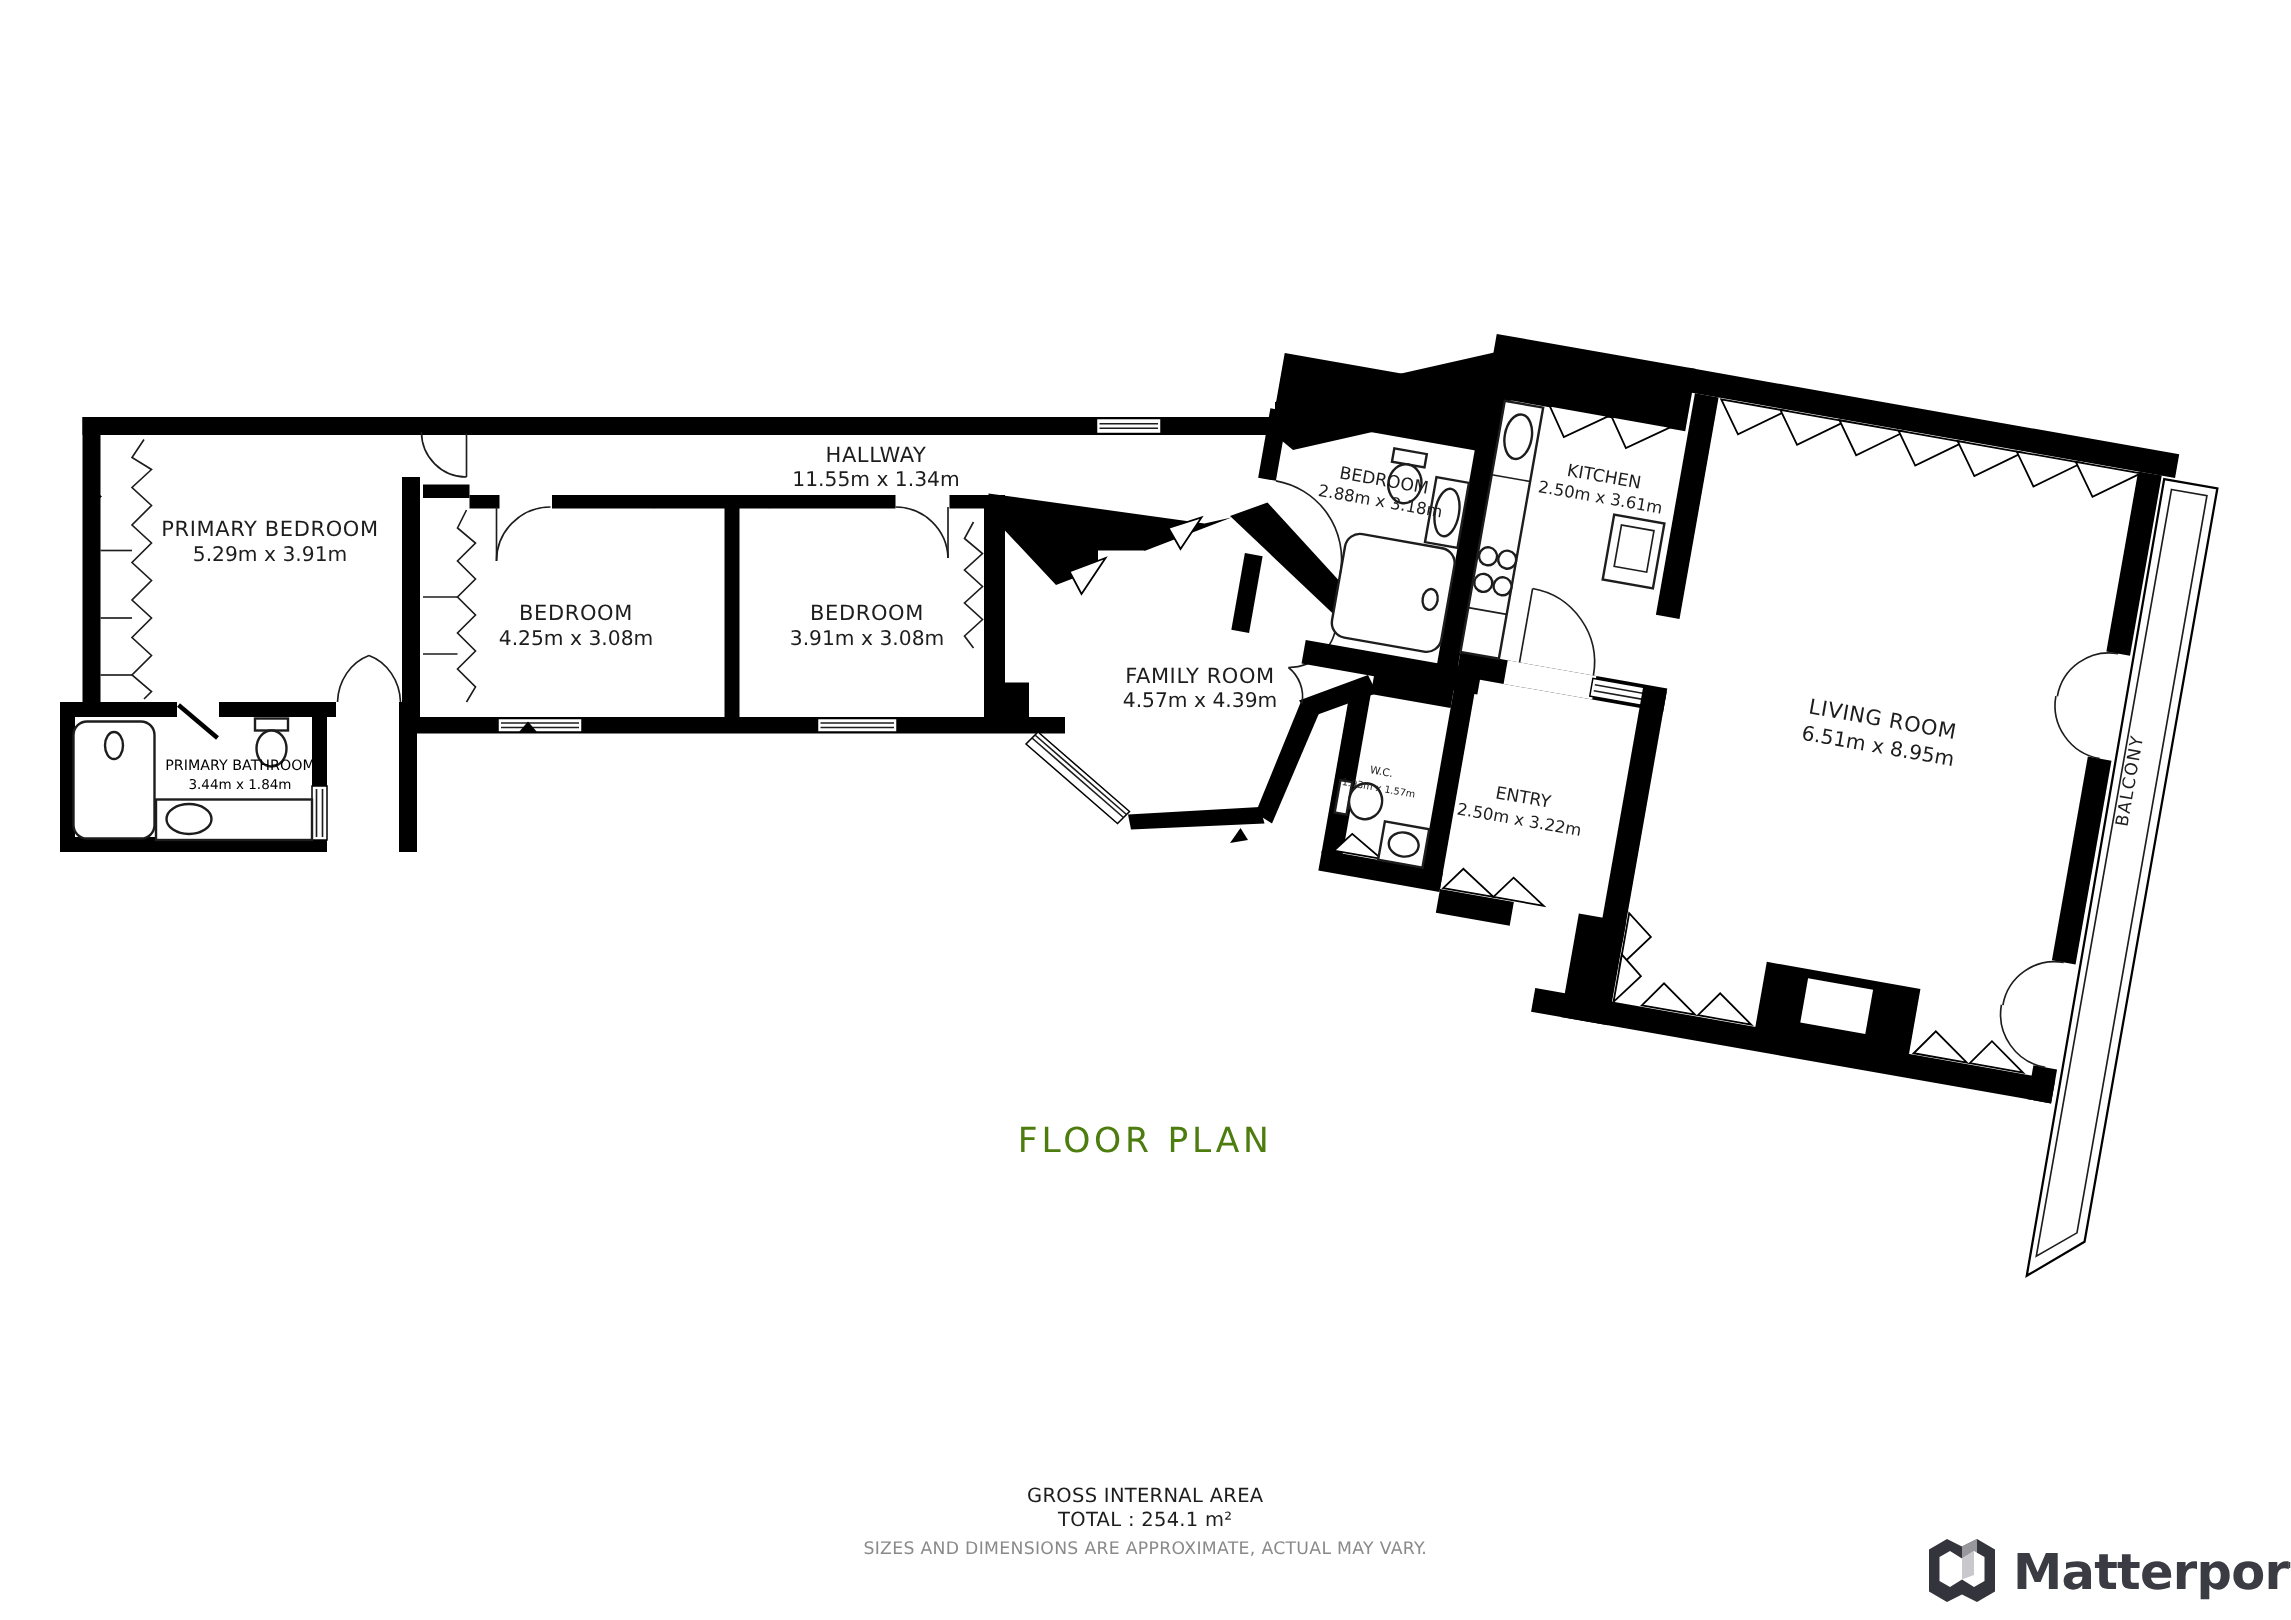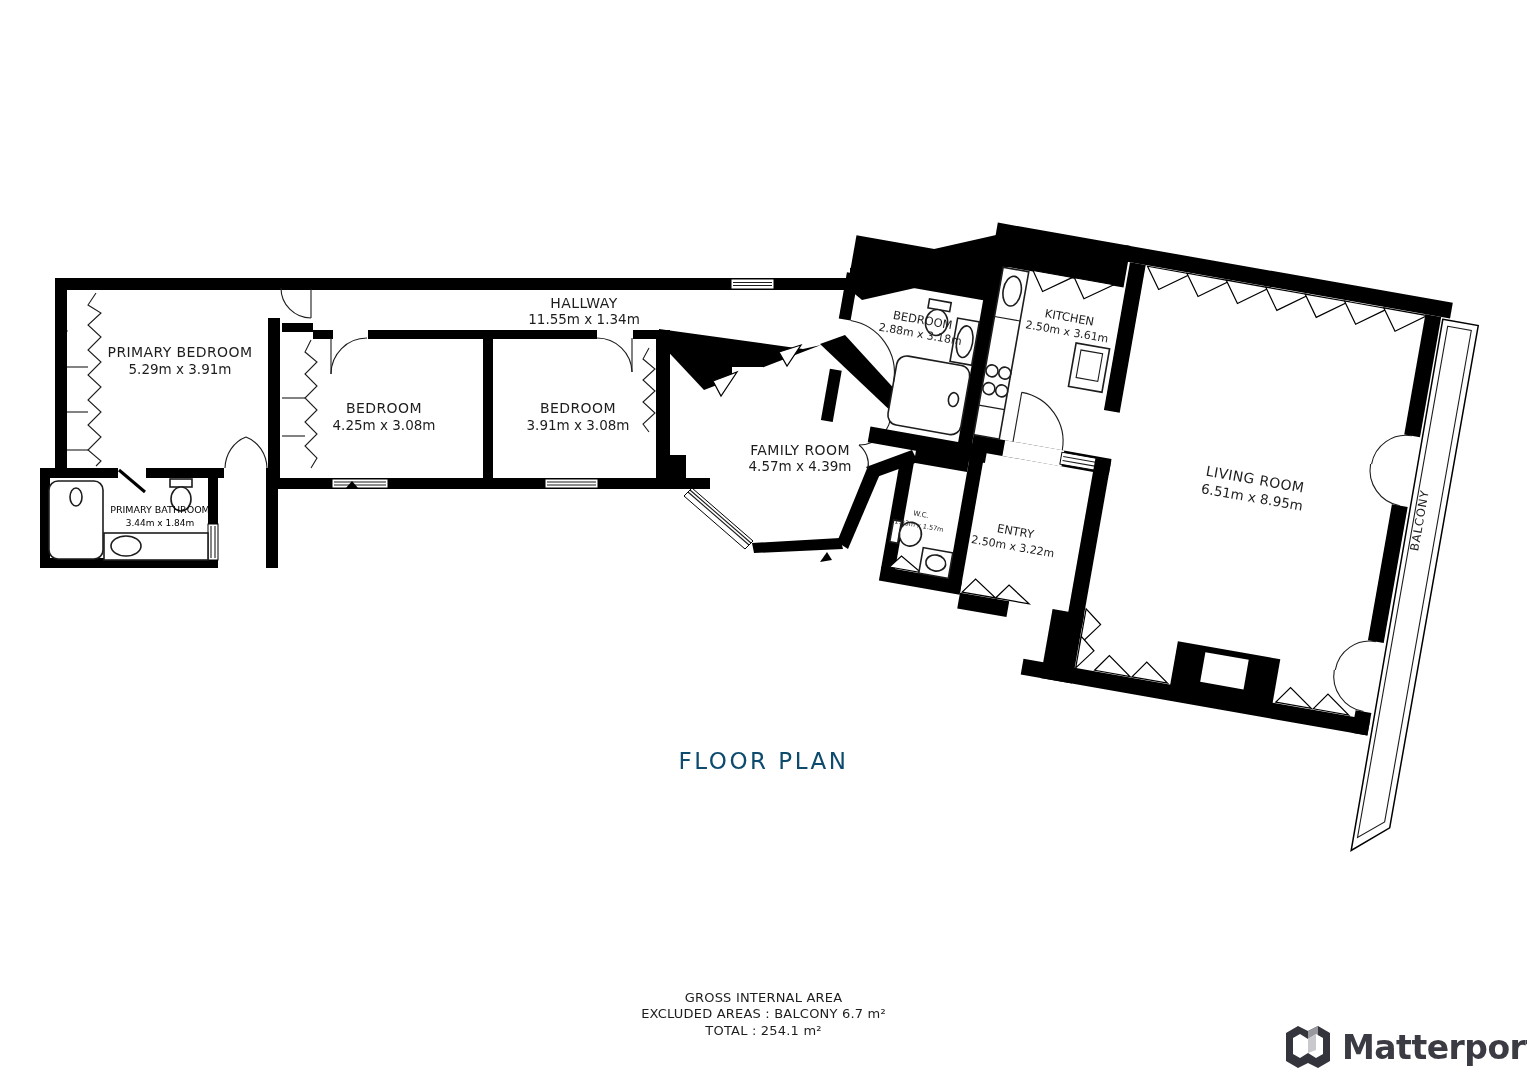--- a/index.html
+++ b/index.html
@@ -13,21 +13,21 @@
   .room-name-xs{font-size:7px;fill:#1d1d1d;}
   .room-dims-xs{font-size:6.5px;fill:#1d1d1d;}
   .balcony-name{font-size:11.5px;letter-spacing:1px;fill:#1d1d1d;}
   .wall{fill:#000;}
   .fix{fill:#fff;stroke:#1d1d1d;stroke-width:1.6;}
   .thin{fill:none;stroke:#1d1d1d;stroke-width:1.1;}
   .tooth{fill:#fff;stroke:#000;stroke-width:1.2;}
   .wind{fill:#fff;stroke:#000;stroke-width:1;}
   .arc{fill:none;stroke:#1d1d1d;stroke-width:1.1;}
   #title{position:absolute;left:0;top:748px;width:1527px;text-align:center;
-         font-size:23px;letter-spacing:2.5px;color:#0c4a6e;}
+         font-size:23px;letter-spacing:2.5px;color:#4d7c0f;}
   #summary{position:absolute;left:0;top:990px;width:1527px;text-align:center;
            font-size:13px;line-height:16.3px;color:#1d1d1d;letter-spacing:.2px;}
   #summary .disc{font-size:11.5px;color:#8a8a8a;margin-top:1px;}
   #brand{position:absolute;left:1285px;top:1024px;display:flex;align-items:center;gap:11px;}
   #brand .word{font-size:33px;font-weight:bold;color:#3b3b43;letter-spacing:-.5px;}
 </style>
 </head>
 <body>
 
 <div id="stage">
@@ -289,22 +289,22 @@
       <text class="room-name" x="800" y="455">FAMILY ROOM</text>
       <text class="room-dims" x="800" y="471">4.57m x 4.39m</text>
     </g>
   </g>
 </svg>
 
 <div id="title">FLOOR PLAN</div>
 
 <div id="summary">
   <div>GROSS INTERNAL AREA</div>
-  <div>EXCLUDED AREAS :  BALCONY 6.7 m²</div>
   <div>TOTAL :  254.1 m²</div>
+  <div class="disc">SIZES AND DIMENSIONS ARE APPROXIMATE, ACTUAL MAY VARY.</div>
 </div>
 
 <div id="brand">
   <svg width="46" height="46" viewBox="0 0 46 46">
     <polygon points="1,9 13,2 23,7 33,2 45,9 45,37 33,44 23,39 13,44 1,37" fill="#34343c"></polygon>
     <polygon points="23,7 33,2 33,18 23,24" fill="#97979d"></polygon>
     <polygon points="8,14 15,10 23,15 31,10 38,14 38,30 31,34 23,29 15,34 8,30" fill="#ffffff"></polygon>
     <polygon points="23,15 31,10 31,26 23,29" fill="#c9c9cd"></polygon>
   </svg>
   <div class="word">Matterport</div>

